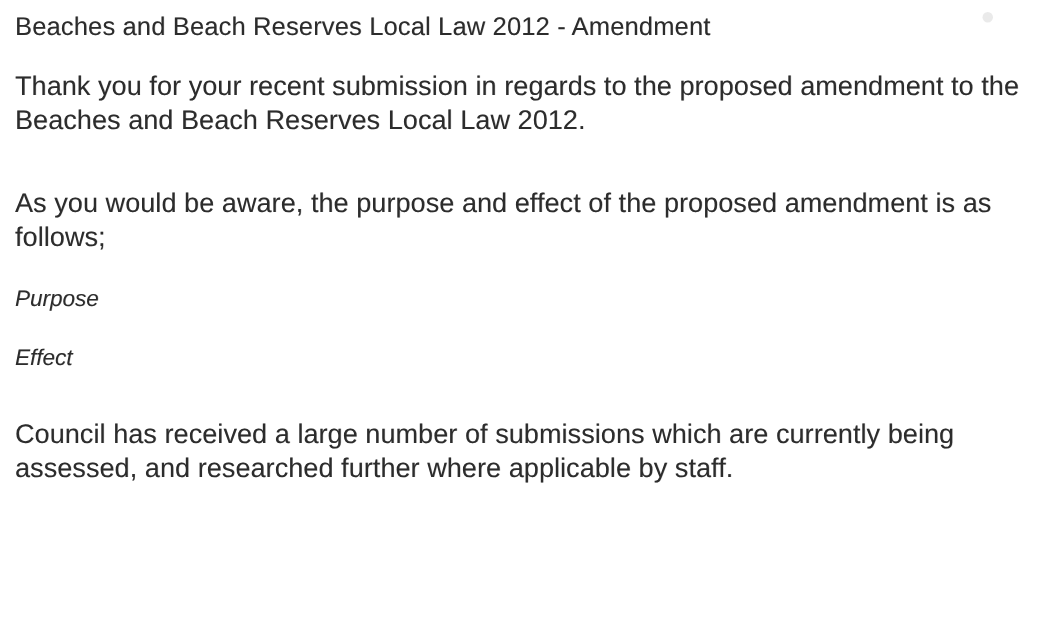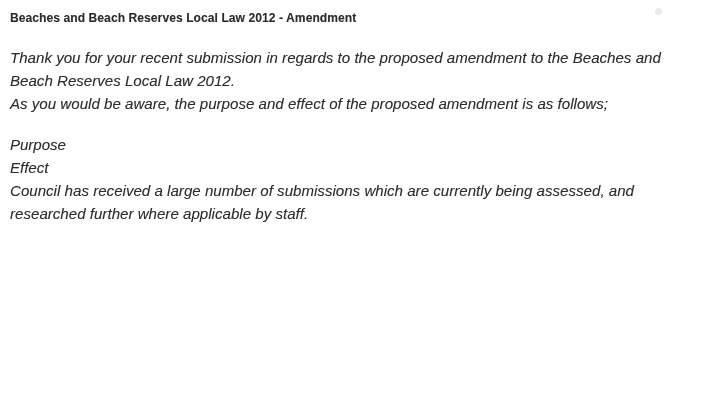--- a/index.html
+++ b/index.html
@@ -19,45 +19,44 @@
     position: relative;
     width: 709px;
     height: 420px;
     padding: 8px 11px 0 10px;
     box-sizing: border-box;
     
     text-shadow: 0.3px 0.3px 0.4px rgba(70,70,70,0.35);
   }
   .doc-heading {
     margin: 0;
-    font-size: 12px;
+    font-size: 17px;
     line-height: 20px;
-    font-weight: bold;
+    font-weight: normal;
     letter-spacing: 0.1px;
   }
   .para {
     margin: 0;
-    font-size: 15px;
+    font-size: 18px;
     line-height: 23px;
     letter-spacing: 0.05px;
-    font-style: italic;
   }
   .para-intro    { margin-top: 18px; }
-  .para-aware    { margin-top: 0; }
-  .para-council  { }
+  .para-aware    { margin-top: 32px; }
+  .para-council  { margin-top: 28px; }
   .para-intended { margin-top: 16px; }
   .def-row {
     display: flex;
     align-items: flex-start;
     font-style: italic;
     font-size: 15px;
     line-height: 23px;
   }
   .def-row-purpose { margin-top: 18px; }
-  .def-row-effect  { }
+  .def-row-effect  { margin-top: 16px; }
   .def-label {
     flex: 0 0 76px;
   }
   .def-text {
     flex: 1 1 auto;
     text-align: justify;
   }
   .scan-smudge {
     position: absolute;
     left: 655px;

